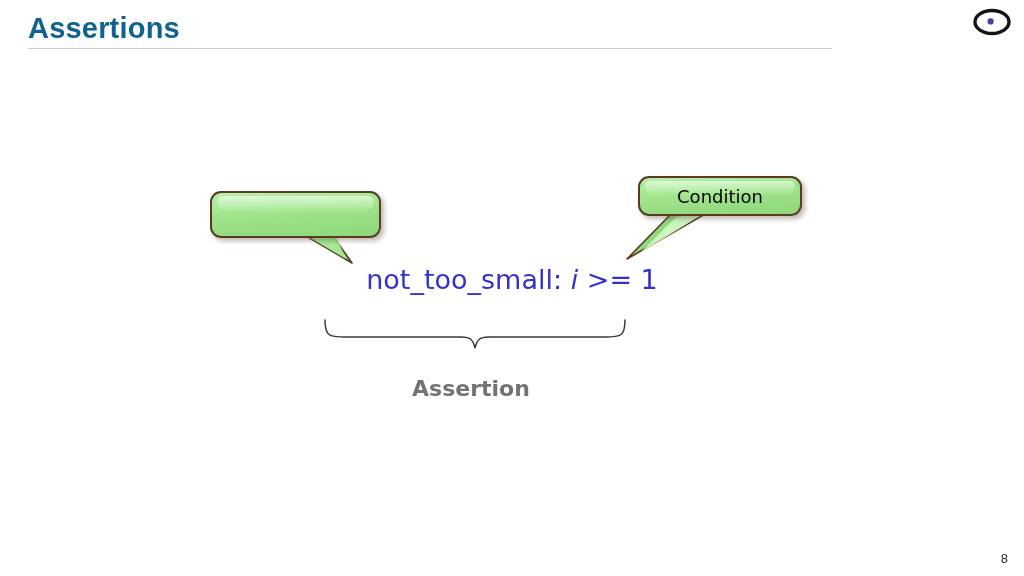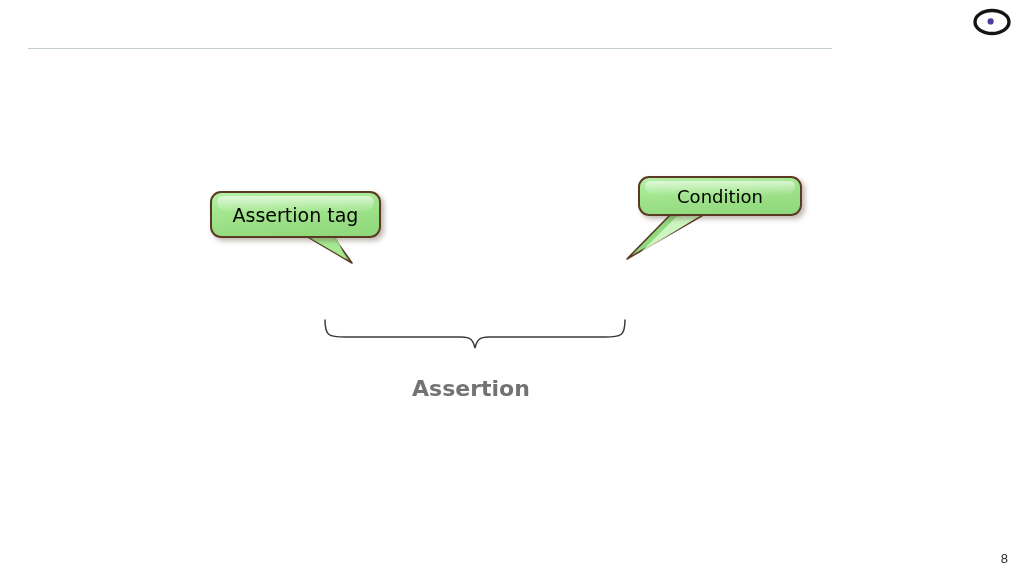--- a/index.html
+++ b/index.html
@@ -142,20 +142,21 @@
     bottom: 10px;
     font-size: 13px;
     color: #2b2b2b;
   }
 </style>
 </head>
 <body>
 
 <div id="slide">
 
+  <div id="slide-title">Assertions</div>
   <div id="title-rule"></div>
 
   <div id="logo">
     <svg width="40" height="28" viewBox="0 0 40 28" xmlns="http://www.w3.org/2000/svg">
       <ellipse cx="20" cy="14" rx="17" ry="11.5" fill="none" stroke="#141414" stroke-width="3.4"></ellipse>
       <ellipse cx="20" cy="14" rx="14" ry="8.6" fill="#ffffff"></ellipse>
       <circle cx="18.6" cy="13.4" r="3.1" fill="#4a3f9e"></circle>
     </svg>
   </div>
 
@@ -163,28 +164,30 @@
 
     <path d="M 296 230 L 352 263 L 330 232 Z" fill="#8fd97e" stroke="#5a3a22" stroke-width="1.6" stroke-linejoin="round"></path>
     <path d="M 300 232 L 346 259 L 336 236 Z" fill="#a9ec97" opacity="0.85"></path>
 
     <path d="M 712 210 L 627 259 L 670 215 Z" fill="#8fd97e" stroke="#5a3a22" stroke-width="1.6" stroke-linejoin="round"></path>
     <path d="M 706 212 L 640 253 L 676 217 Z" fill="#d4f7c8" opacity="0.9"></path>
   </svg>
 
   <div class="callout" id="callout-tag">
     <span class="gloss"></span>
-    <span class="callout-label">Assertion tag</span>
   </div>
 
   <div class="callout" id="callout-condition">
     <span class="gloss"></span>
     <span class="callout-label">Condition</span>
   </div>
 
+  <div id="code-line">
+    <span>not_too_small:</span><span>&nbsp;</span><span class="ital">i</span><span>&nbsp;</span><span>&gt;= 1</span>
+  </div>
 
   <svg id="brace-svg" viewBox="0 0 320 46" xmlns="http://www.w3.org/2000/svg">
     <path d="M 10 8
              C 10 24, 14 25, 30 25
              L 146 25
              C 156 25, 158 28, 160 36
              C 162 28, 164 25, 174 25
              L 290 25
              C 306 25, 310 24, 310 8" fill="none" stroke="#3a3a3a" stroke-width="1.5" stroke-linecap="round"></path>
   </svg>

